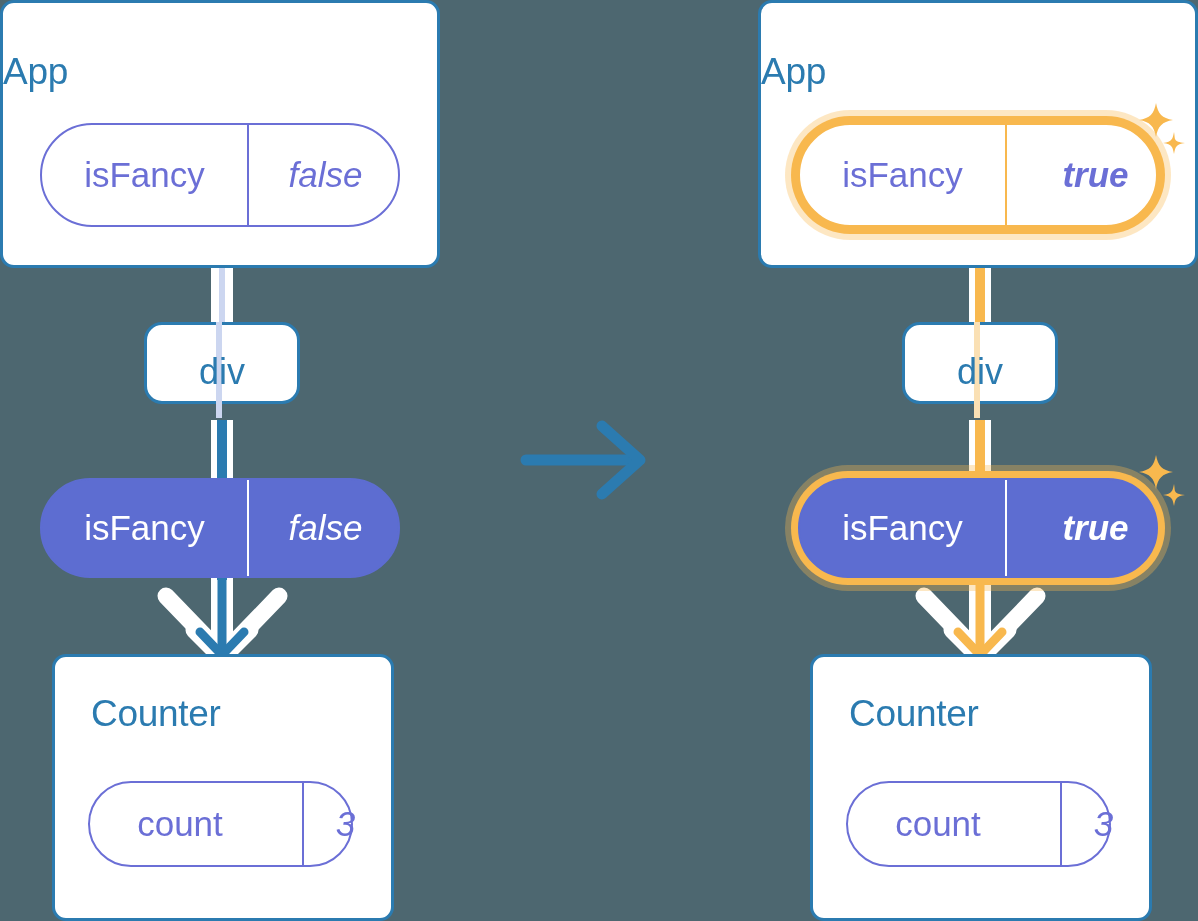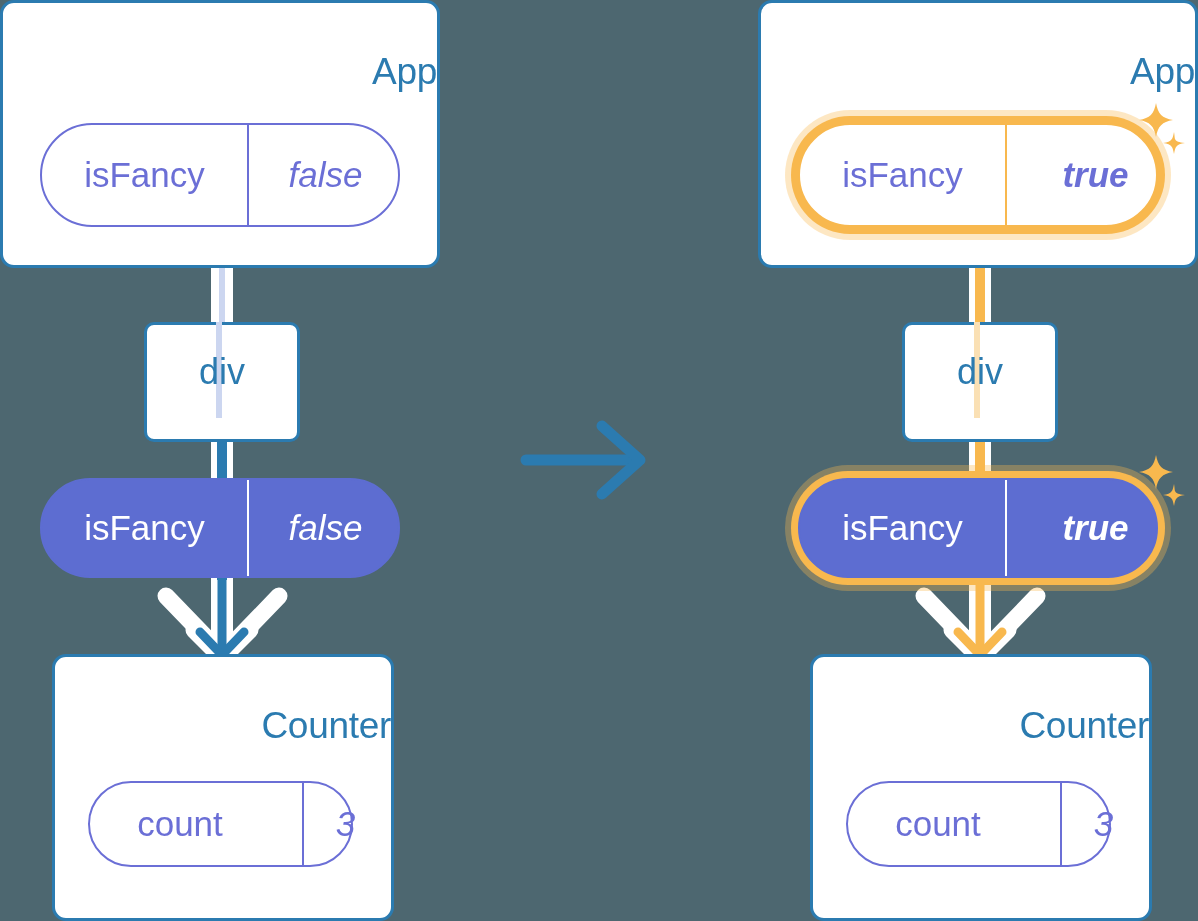--- a/index.html
+++ b/index.html
@@ -44,37 +44,37 @@
   .comp-box.counter {
     left: 52px;
     top: 654px;
     width: 342px;
     height: 267px;
   }
   .comp-box.dom {
     left: 144px;
     top: 322px;
     width: 156px;
-    height: 120px;
-    border-radius: 10px;
+    height: 82px;
+    border-radius: 18px;
     z-index: 6;
   }
 
   .comp-title {
     position: absolute;
     left: 0;
     right: 0;
-    text-align: right;
+    text-align: left;
     color: #2b7bb0;
     font-size: 37px;
     font-weight: 400;
     letter-spacing: -0.3px;
   }
   .comp-box.app  .comp-title   { top: 48px; }
-  .comp-box.counter .comp-title{ top: 48px; }
+  .comp-box.counter .comp-title{ top: 36px; padding-left: 36px; }
 
   
   .pill {
     position: absolute;
     display: flex;
     align-items: stretch;
     box-sizing: border-box;
     border-radius: 999px;
     z-index: 7;
   }

